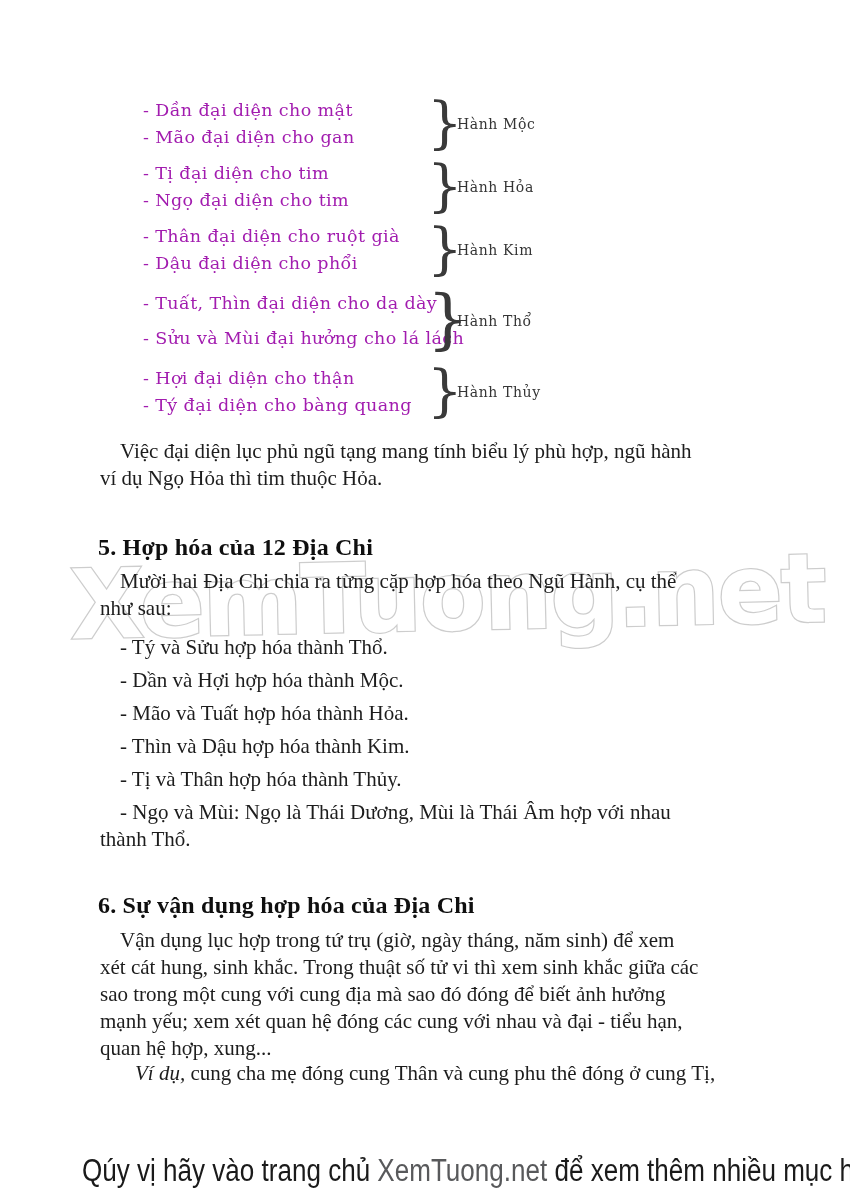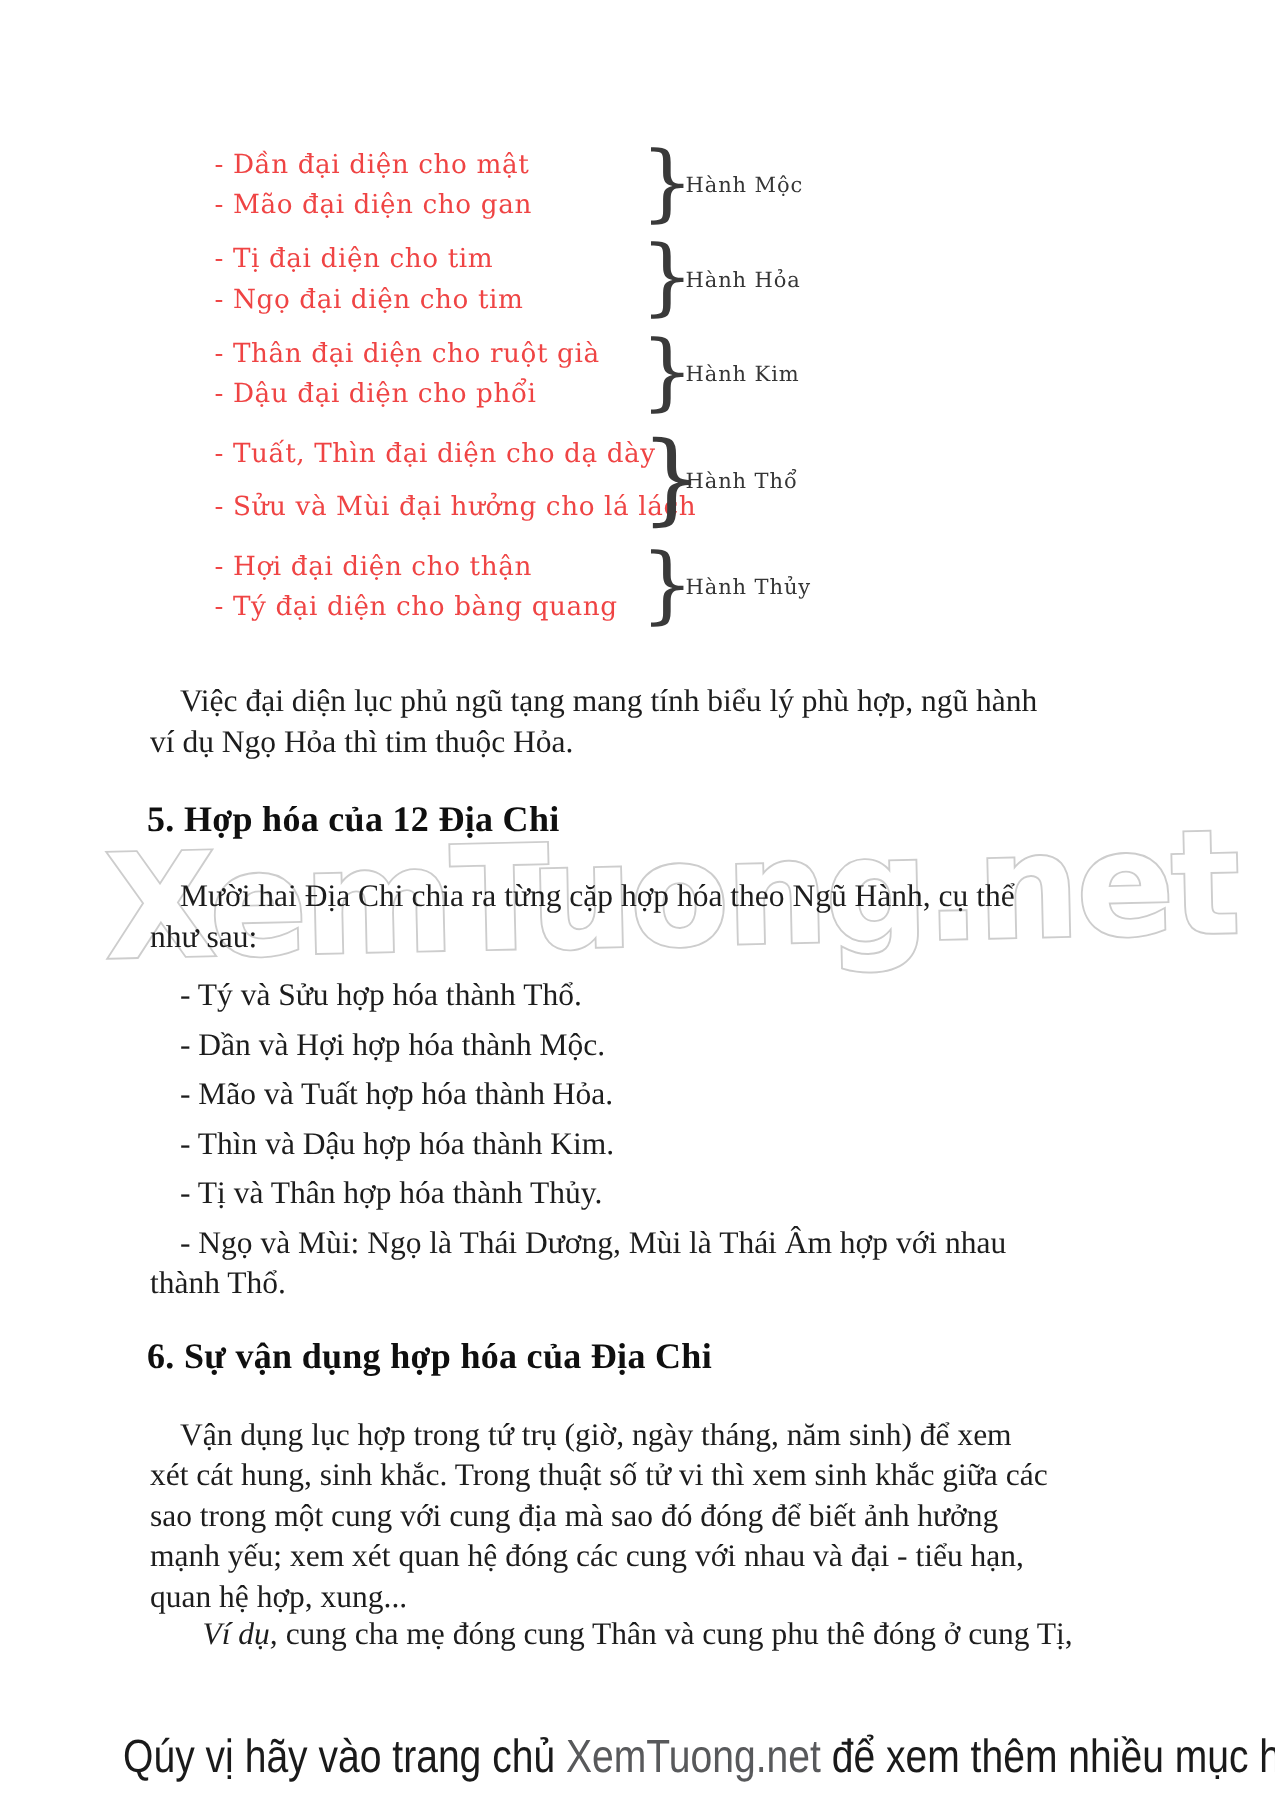--- a/index.html
+++ b/index.html
@@ -19,37 +19,37 @@
     transform:rotate(-1.3deg);
   }
 
   .content { position:absolute; inset:0; z-index:1; }
 
   
   .organ-list { position:absolute; left:143px; top:97px; width:420px; }
   .ogroup { position:relative; margin-bottom:9px; }
   .oline {
     font-family:"DejaVu Serif", serif; font-size:17.5px; line-height:27px;
-    letter-spacing:0.4px; color:#ef4444; white-space:nowrap;
+    letter-spacing:0.4px; color:#a21caf; white-space:nowrap;
   }
   .ogroup.tall .oline { line-height:35px; }
   .brace {
     position:absolute; left:284px; top:50%; transform:translateY(-53%);
     font-family:"DejaVu Serif", serif; font-size:56px; font-weight:normal;
     color:#3a3a3a;
   }
   .ogroup.tall .brace { font-size:66px; }
   .olabel {
     position:absolute; left:314px; top:50%; transform:translateY(-50%);
     font-family:"DejaVu Serif", serif; font-size:14px; letter-spacing:0.6px;
     color:#353535; white-space:nowrap;
   }
 
   
-  .para { position:absolute; left:100px; width:660px; color:#1d1d1d;margin-top:16px; }
+  .para { position:absolute; left:100px; width:660px; color:#1d1d1d; }
   .pline { font-size:21px; line-height:27px; white-space:nowrap; }
   .ind  { padding-left:20px; }
   .ind-lg { padding-left:35px; }
   .heading {
     position:absolute; left:98px; font-weight:bold; font-size:24px;
     line-height:28px; color:#0f0f0f; letter-spacing:0.2px; white-space:nowrap;
   }
   .item { margin-bottom:6px; }
   .item .pline { margin:0; }
   .lead-italic { font-style:italic; }

